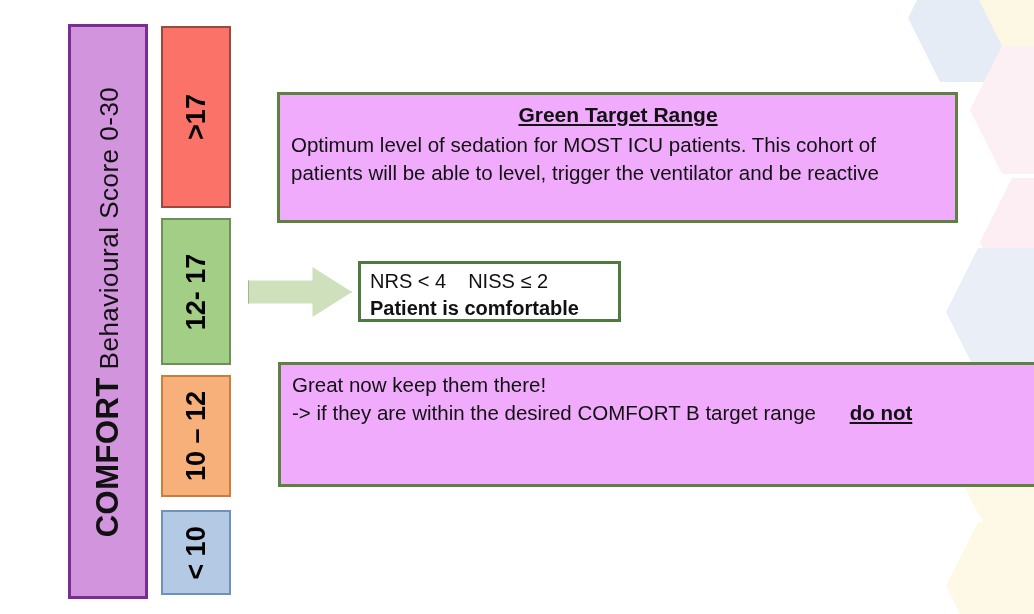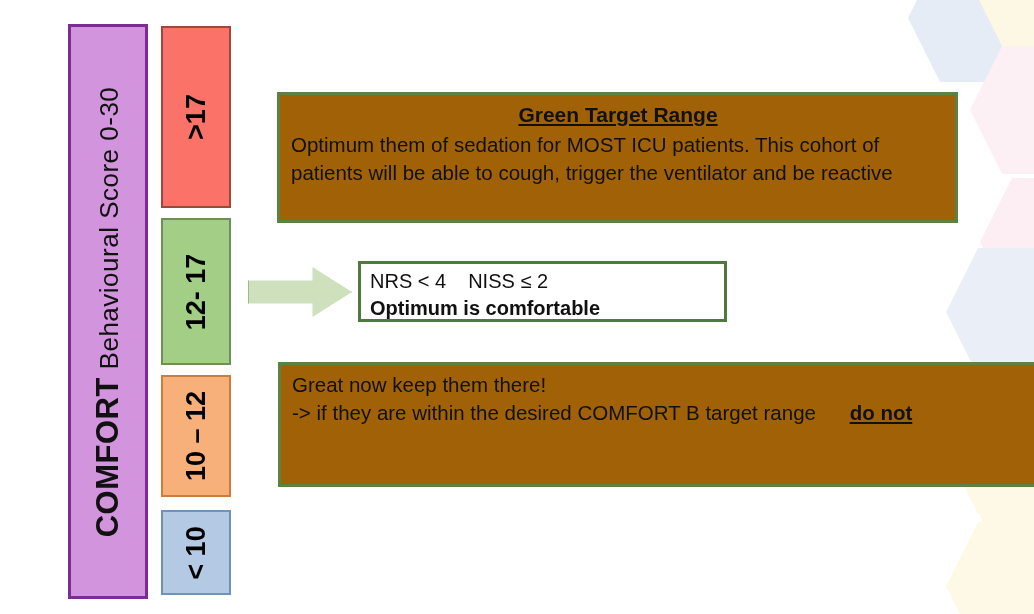--- a/index.html
+++ b/index.html
@@ -82,21 +82,21 @@
     color: #000000;
   }
   .chip-red    { top: 26px;  height: 182px; background: #fa7268; border: 2px solid #9a4a3c; }
   .chip-green  { top: 218px; height: 147px; background: #a3ce85; border: 2px solid #6e8f55; }
   .chip-orange { top: 375px; height: 122px; background: #f7b079; border: 2px solid #c97e3e; }
   .chip-blue   { top: 510px; height: 85px;  background: #b4cae4; border: 2px solid #6d93ba; }
 
   
   .panel-green {
     position: absolute;
-    background: #a16207;
+    background: #f0abfc;
     border: 3px solid #5d8141;
     box-sizing: border-box;
     z-index: 2;
     padding: 6px 10px 6px 11px;
     color: #111111;
     font-size: 20.5px;
     line-height: 1.37;
   }
   #panel-target { left: 277px; top: 92px;  width: 681px; height: 131px; }
   #panel-keep   { left: 278px; top: 362px; width: 812px; height: 125px; }
@@ -125,21 +125,21 @@
     box-sizing: border-box;
     clip-path: polygon(0% 28%, 62% 28%, 62% 2%, 100% 50%, 62% 98%, 62% 72%, 0% 72%);
     z-index: 2;
   }
 
   
   .panel-white {
     position: absolute;
     left: 358px;
     top: 261px;
-    width: 369px;
+    width: 263px;
     height: 61px;
     background: #ffffff;
     border: 3px solid #4f7a3d;
     box-sizing: border-box;
     z-index: 2;
     padding: 4px 0 0 9px;
     color: #111111;
     font-size: 20px;
     line-height: 1.35;
   }
@@ -179,32 +179,32 @@
   <div class="chip chip-orange">
     <span class="chip-label">10 – 12</span>
   </div>
   <div class="chip chip-blue">
     <span class="chip-label">&lt; 10</span>
   </div>
 
   <div class="panel-green" id="panel-target">
     <span class="panel-title">Green Target Range</span>
     <span class="panel-body">
-      <span class="panel-line">Optimum them of sedation for MOST ICU patients. This cohort of</span>
-      <span class="panel-line">patients will be able to cough, trigger the ventilator and be reactive</span>
+      <span class="panel-line">Optimum level of sedation for MOST ICU patients. This cohort of</span>
+      <span class="panel-line">patients will be able to level, trigger the ventilator and be reactive</span>
     </span>
   </div>
 
   <div class="arrow"></div>
 
   <div class="panel-white">
     <span class="nrs-line">
       <span>NRS &lt; 4</span><span class="nrs-gap"></span><span>NISS ≤ 2</span>
     </span>
-    <span class="nrs-line nrs-bold">Optimum is comfortable</span>
+    <span class="nrs-line nrs-bold">Patient is comfortable</span>
   </div>
 
   <div class="panel-green" id="panel-keep">
     <span class="panel-line">Great now keep them there!</span>
     <span class="panel-line"><span>-&gt; if they are within the desired COMFORT B target range </span><span class="u-bold">do not</span></span>
   </div>
 
 </div>
 
 </body></html>

